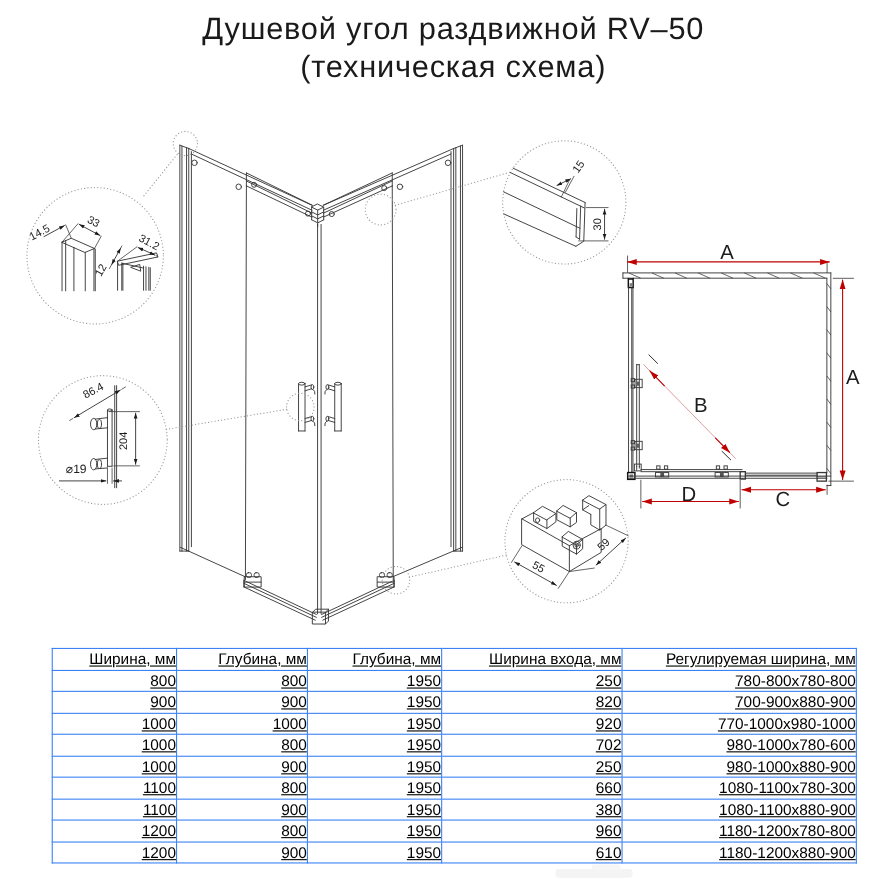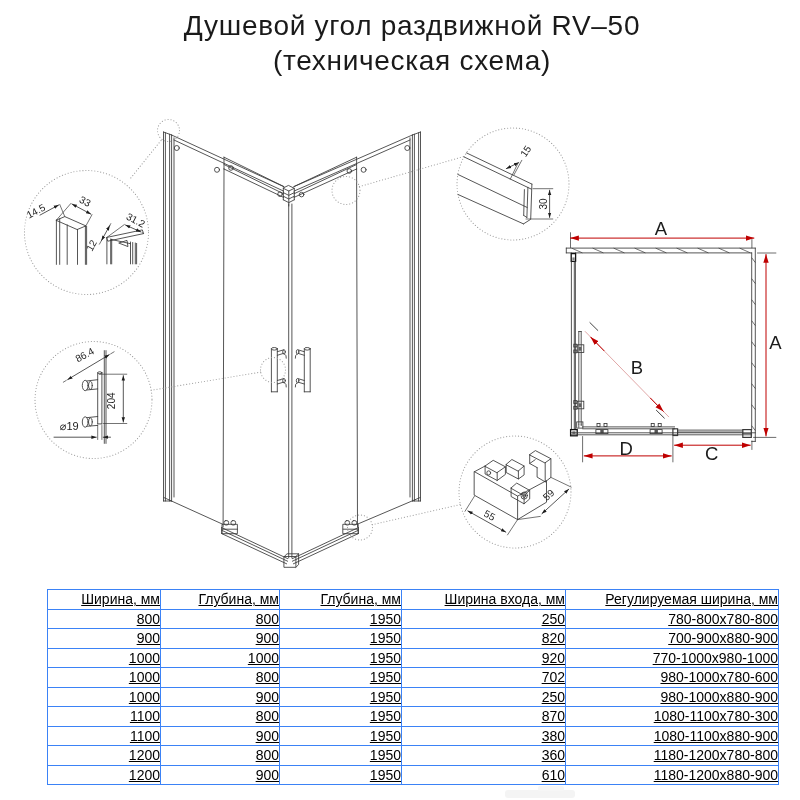--- a/index.html
+++ b/index.html
@@ -324,35 +324,35 @@
           <td>1000</td>
           <td>900</td>
           <td>1950</td>
           <td>250</td>
           <td>980-1000х880-900</td>
         </tr>
 <tr>
           <td>1100</td>
           <td>800</td>
           <td>1950</td>
-          <td>870</td>
+          <td>660</td>
           <td>1080-1100х780-300</td>
         </tr>
 <tr>
           <td>1100</td>
           <td>900</td>
           <td>1950</td>
           <td>380</td>
           <td>1080-1100х880-900</td>
         </tr>
 <tr>
           <td>1200</td>
           <td>800</td>
           <td>1950</td>
-          <td>360</td>
+          <td>960</td>
           <td>1180-1200х780-800</td>
         </tr>
 <tr>
           <td>1200</td>
           <td>900</td>
           <td>1950</td>
           <td>610</td>
           <td>1180-1200х880-900</td>
         </tr>
 </tbody>

